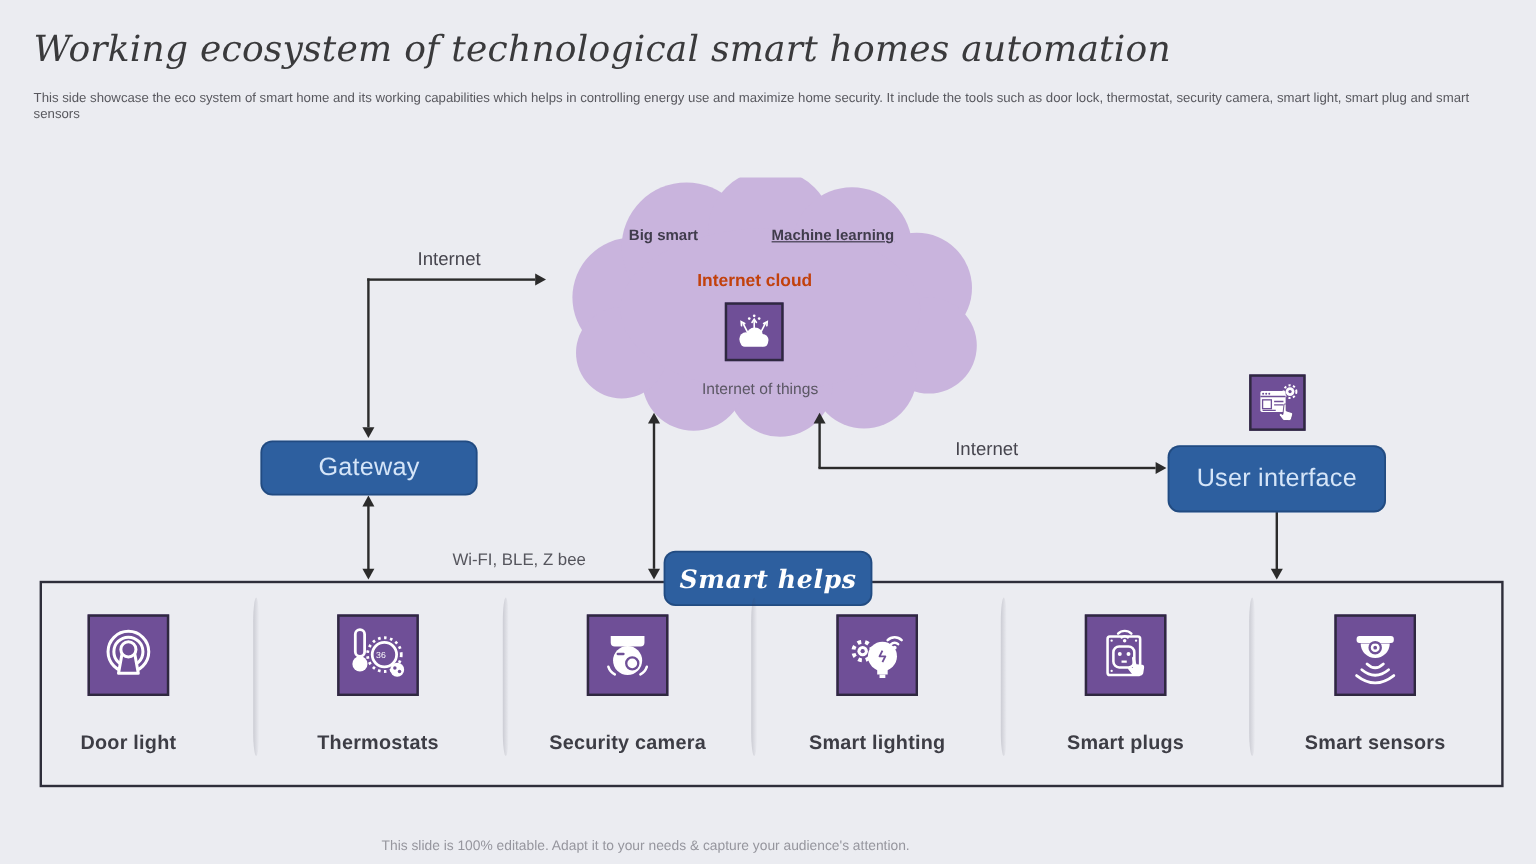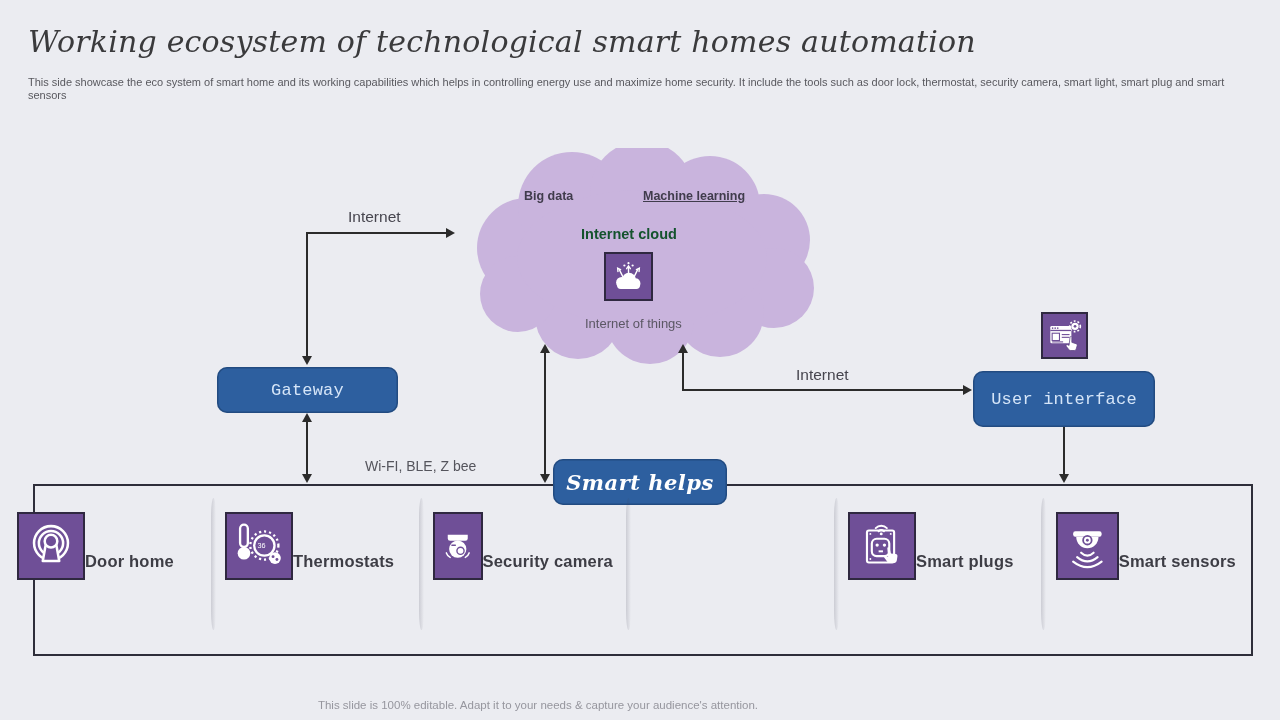--- a/index.html
+++ b/index.html
@@ -8,48 +8,48 @@
   .abs{position:absolute;}
 
   .title{left:28px;top:24px;width:1100px;
          font-family:"DejaVu Serif",serif;font-style:italic;font-weight:500;
          font-size:30px;color:#3a3a3c;letter-spacing:.2px;}
   .subtitle{left:28px;top:76px;width:1228px;font-size:11px;line-height:13px;color:#58585e;}
 
   
   .cloud-svg{left:452px;top:148px;width:372px;height:220px;}
   .cloud-label{position:absolute;color:#403c4c;font-weight:bold;font-size:12.5px;}
-  .cloud-title{position:absolute;color:#14532d;font-weight:bold;font-size:14.5px;}
+  .cloud-title{position:absolute;color:#c2410c;font-weight:bold;font-size:14.5px;}
   .cloud-caption{position:absolute;color:#5b5764;font-size:13px;}
 
   
   .tile{position:absolute;background:#6f4f97;border:2px solid #2f2840;box-sizing:border-box;
         display:flex;align-items:center;justify-content:center;}
   .tile svg{width:100%;height:100%;display:block;}
 
   
   .node{position:absolute;background:#2d5f9f;border-radius:10px;
         box-shadow:inset 0 0 0 1.5px rgba(15,40,75,.35);
         display:flex;align-items:center;justify-content:center;
-        color:#d5e5f8;font-size:17px;letter-spacing:.2px;font-family:Liberation Mono, monospace;}
+        color:#d5e5f8;font-size:21px;letter-spacing:.2px;}
   .node.serif{font-family:"DejaVu Serif",serif;font-style:italic;font-weight:bold;
               font-size:21px;color:#ffffff;letter-spacing:.5px;}
 
   
   .line{position:absolute;background:#2b2b2b;}
   .arr{position:absolute;width:0;height:0;border-style:solid;}
   .arr.right{border-width:5px 0 5px 9px;border-color:transparent transparent transparent #2b2b2b;}
   .arr.down{border-width:9px 5px 0 5px;border-color:#2b2b2b transparent transparent transparent;}
   .arr.up{border-width:0 5px 9px 5px;border-color:transparent transparent #2b2b2b transparent;}
   .link-label{position:absolute;color:#46454e;font-size:15.5px;}
 
   
   .devices-box{left:33px;top:484px;width:1220px;height:172px;box-sizing:border-box;
                border:2px solid #2e2e3a;}
-  .device{position:absolute;top:512px;width:180px;display:flex;flex-direction:row;align-items:center;}
+  .device{position:absolute;top:512px;width:180px;display:flex;flex-direction:column;align-items:center;}
   .device .tile-inner{position:relative;width:68px;height:68px;background:#6f4f97;
                border:2px solid #2f2840;box-sizing:border-box;}
   .device .tile-inner svg{width:100%;height:100%;display:block;}
   .device-label{margin-top:30px;font-weight:bold;font-size:16.5px;color:#3d3d45;letter-spacing:.2px;
                 white-space:nowrap;}
   .sep{position:absolute;top:498px;width:5px;height:132px;
        background:linear-gradient(to right,rgba(60,60,80,.18),rgba(60,60,80,0));
        border-radius:50%/20px;}
 
   .footer{left:0;top:699px;width:1076px;text-align:center;font-size:11.5px;color:#96969e;}
@@ -70,21 +70,21 @@
         <circle cx="258" cy="58" r="50"></circle>
       <circle cx="312" cy="92" r="46"></circle>
         <circle cx="322" cy="140" r="40"></circle>
       <circle cx="268" cy="165" r="44"></circle>
         <circle cx="198" cy="172" r="44"></circle>
       <circle cx="126" cy="168" r="43"></circle>
         <circle cx="66" cy="146" r="38"></circle>
       <ellipse cx="190" cy="110" rx="125" ry="68"></ellipse>
     </g>
   </svg>
-  <div class="cloud-label" style="left:524px;top:189px;">Big data</div>
+  <div class="cloud-label" style="left:524px;top:189px;">Big smart</div>
   <div class="cloud-label" style="left:643px;top:189px;text-decoration:underline;">Machine learning</div>
   <div class="cloud-title" style="left:581px;top:226px;">Internet cloud</div>
 
   <div class="tile" style="left:604px;top:252px;width:49px;height:49px;">
     <svg viewBox="0 0 49 49">
       <g fill="#ffffff">
         <circle cx="17" cy="31" r="6"></circle>
           <circle cx="25" cy="28" r="7.5"></circle>
         <circle cx="32" cy="32" r="5.5"></circle>
           <rect x="12" y="30" width="25" height="8" rx="4"></rect>
@@ -108,21 +108,21 @@
 
   <div class="line" style="left:306px;top:232px;width:140px;height:2px;"></div>
   <div class="arr right" style="left:446px;top:228px;"></div>
   <div class="line" style="left:306px;top:232px;width:2px;height:124px;"></div>
   <div class="arr down" style="left:302px;top:356px;"></div>
   <div class="link-label" style="left:348px;top:208px;">Internet</div>
 
   <div class="line" style="left:306px;top:421px;width:2px;height:54px;"></div>
   <div class="arr up" style="left:302px;top:413px;"></div>
   <div class="arr down" style="left:302px;top:474px;"></div>
-  <div class="link-label" style="left:365px;top:458px;font-size:14px;color:#55555d;">Wi-FI, BLE, Z bee</div>
+  <div class="link-label" style="left:377px;top:458px;font-size:14px;color:#55555d;">Wi-FI, BLE, Z bee</div>
 
   <div class="line" style="left:544px;top:352px;width:2px;height:122px;"></div>
   <div class="arr up" style="left:540px;top:344px;"></div>
   <div class="arr down" style="left:540px;top:474px;"></div>
 
   <div class="line" style="left:682px;top:352px;width:2px;height:38px;"></div>
   <div class="arr up" style="left:678px;top:344px;"></div>
   <div class="line" style="left:682px;top:389px;width:281px;height:2px;"></div>
   <div class="arr right" style="left:963px;top:385px;"></div>
   <div class="link-label" style="left:796px;top:366px;">Internet</div>
@@ -177,21 +177,21 @@
     <div class="tile-inner">
       <svg viewBox="0 0 66 66">
         <g fill="none" stroke="#ffffff" stroke-width="2.6">
           <circle cx="33" cy="30" r="17.5"></circle>
             <circle cx="33" cy="30" r="12.5"></circle>
         </g>
         <path d="M27.5 32 L24.5 48.5 h17 L38.5 32 z" fill="#6f4f97" stroke="#ffffff" stroke-width="2.6" stroke-linejoin="round"></path>
         <circle cx="33" cy="28" r="6.5" fill="#6f4f97" stroke="#ffffff" stroke-width="2.6"></circle>
       </svg>
     </div>
-    <div class="device-label">Door home</div>
+    <div class="device-label">Door light</div>
   </div>
 
   <div class="device" style="left:225px;">
     <div class="tile-inner">
       <svg viewBox="0 0 66 66">
         <g fill="none" stroke="#ffffff" stroke-width="2.4">
           <rect x="13.5" y="11" width="8" height="23" rx="4"></rect>
           <circle cx="38.5" cy="32.5" r="14.5" stroke-dasharray="2.2 3"></circle>
           <circle cx="38.5" cy="32.5" r="10.5"></circle>
         </g>
@@ -212,20 +212,39 @@
         <circle cx="33" cy="37.5" r="12.5" fill="#ffffff"></circle>
         <line x1="24.5" y1="32" x2="29.5" y2="32" stroke="#6f4f97" stroke-width="2" stroke-linecap="round"></line>
         <circle cx="37" cy="40" r="5.2" fill="none" stroke="#6f4f97" stroke-width="2"></circle>
         <path d="M16.5 43 q1.5 4.5 5.5 6.5" fill="none" stroke="#ffffff" stroke-width="2.2" stroke-linecap="round"></path>
         <path d="M49.5 43 q-1.5 4.5 -5.5 6.5" fill="none" stroke="#ffffff" stroke-width="2.2" stroke-linecap="round"></path>
       </svg>
     </div>
     <div class="device-label">Security camera</div>
   </div>
 
+  <div class="device" style="left:641px;">
+    <div class="tile-inner">
+      <svg viewBox="0 0 66 66">
+        <circle cx="37.5" cy="34" r="12.5" fill="#ffffff"></circle>
+        <path d="M33 45 h9 v4.5 h-9 z" fill="#ffffff"></path>
+        <path d="M35 49.5 h5 v3 h-5 z" fill="#ffffff"></path>
+        <path d="M37.5 29 l-2.5 5 h5 l-2.5 5" fill="none" stroke="#6f4f97" stroke-width="1.6" stroke-linejoin="round"></path>
+        <circle cx="20.5" cy="29.5" r="8" fill="none" stroke="#ffffff" stroke-width="3.4" stroke-dasharray="3.2 3.4"></circle>
+        <circle cx="20.5" cy="29.5" r="4.5" fill="#ffffff"></circle>
+          <circle cx="20.5" cy="29.5" r="1.8" fill="#6f4f97"></circle>
+        <g stroke="#ffffff" fill="none" stroke-width="2.2" stroke-linecap="round">
+          <path d="M42 20 a8.5 8.5 0 0 1 12 0"></path>
+            <path d="M45 23.5 a4.5 4.5 0 0 1 6 0"></path>
+        </g>
+        <circle cx="48" cy="26.5" r="1.7" fill="#ffffff"></circle>
+      </svg>
+    </div>
+    <div class="device-label">Smart lighting</div>
+  </div>
 
   <div class="device" style="left:848px;">
     <div class="tile-inner">
       <svg viewBox="0 0 66 66">
         <rect x="17.5" y="17" width="28" height="33" rx="2" fill="none" stroke="#ffffff" stroke-width="2.2"></rect>
         <g fill="#ffffff">
           <circle cx="21" cy="20.5" r="1"></circle>
             <circle cx="42" cy="20.5" r="1"></circle>
             <circle cx="21" cy="46.5" r="1"></circle>
         </g>

